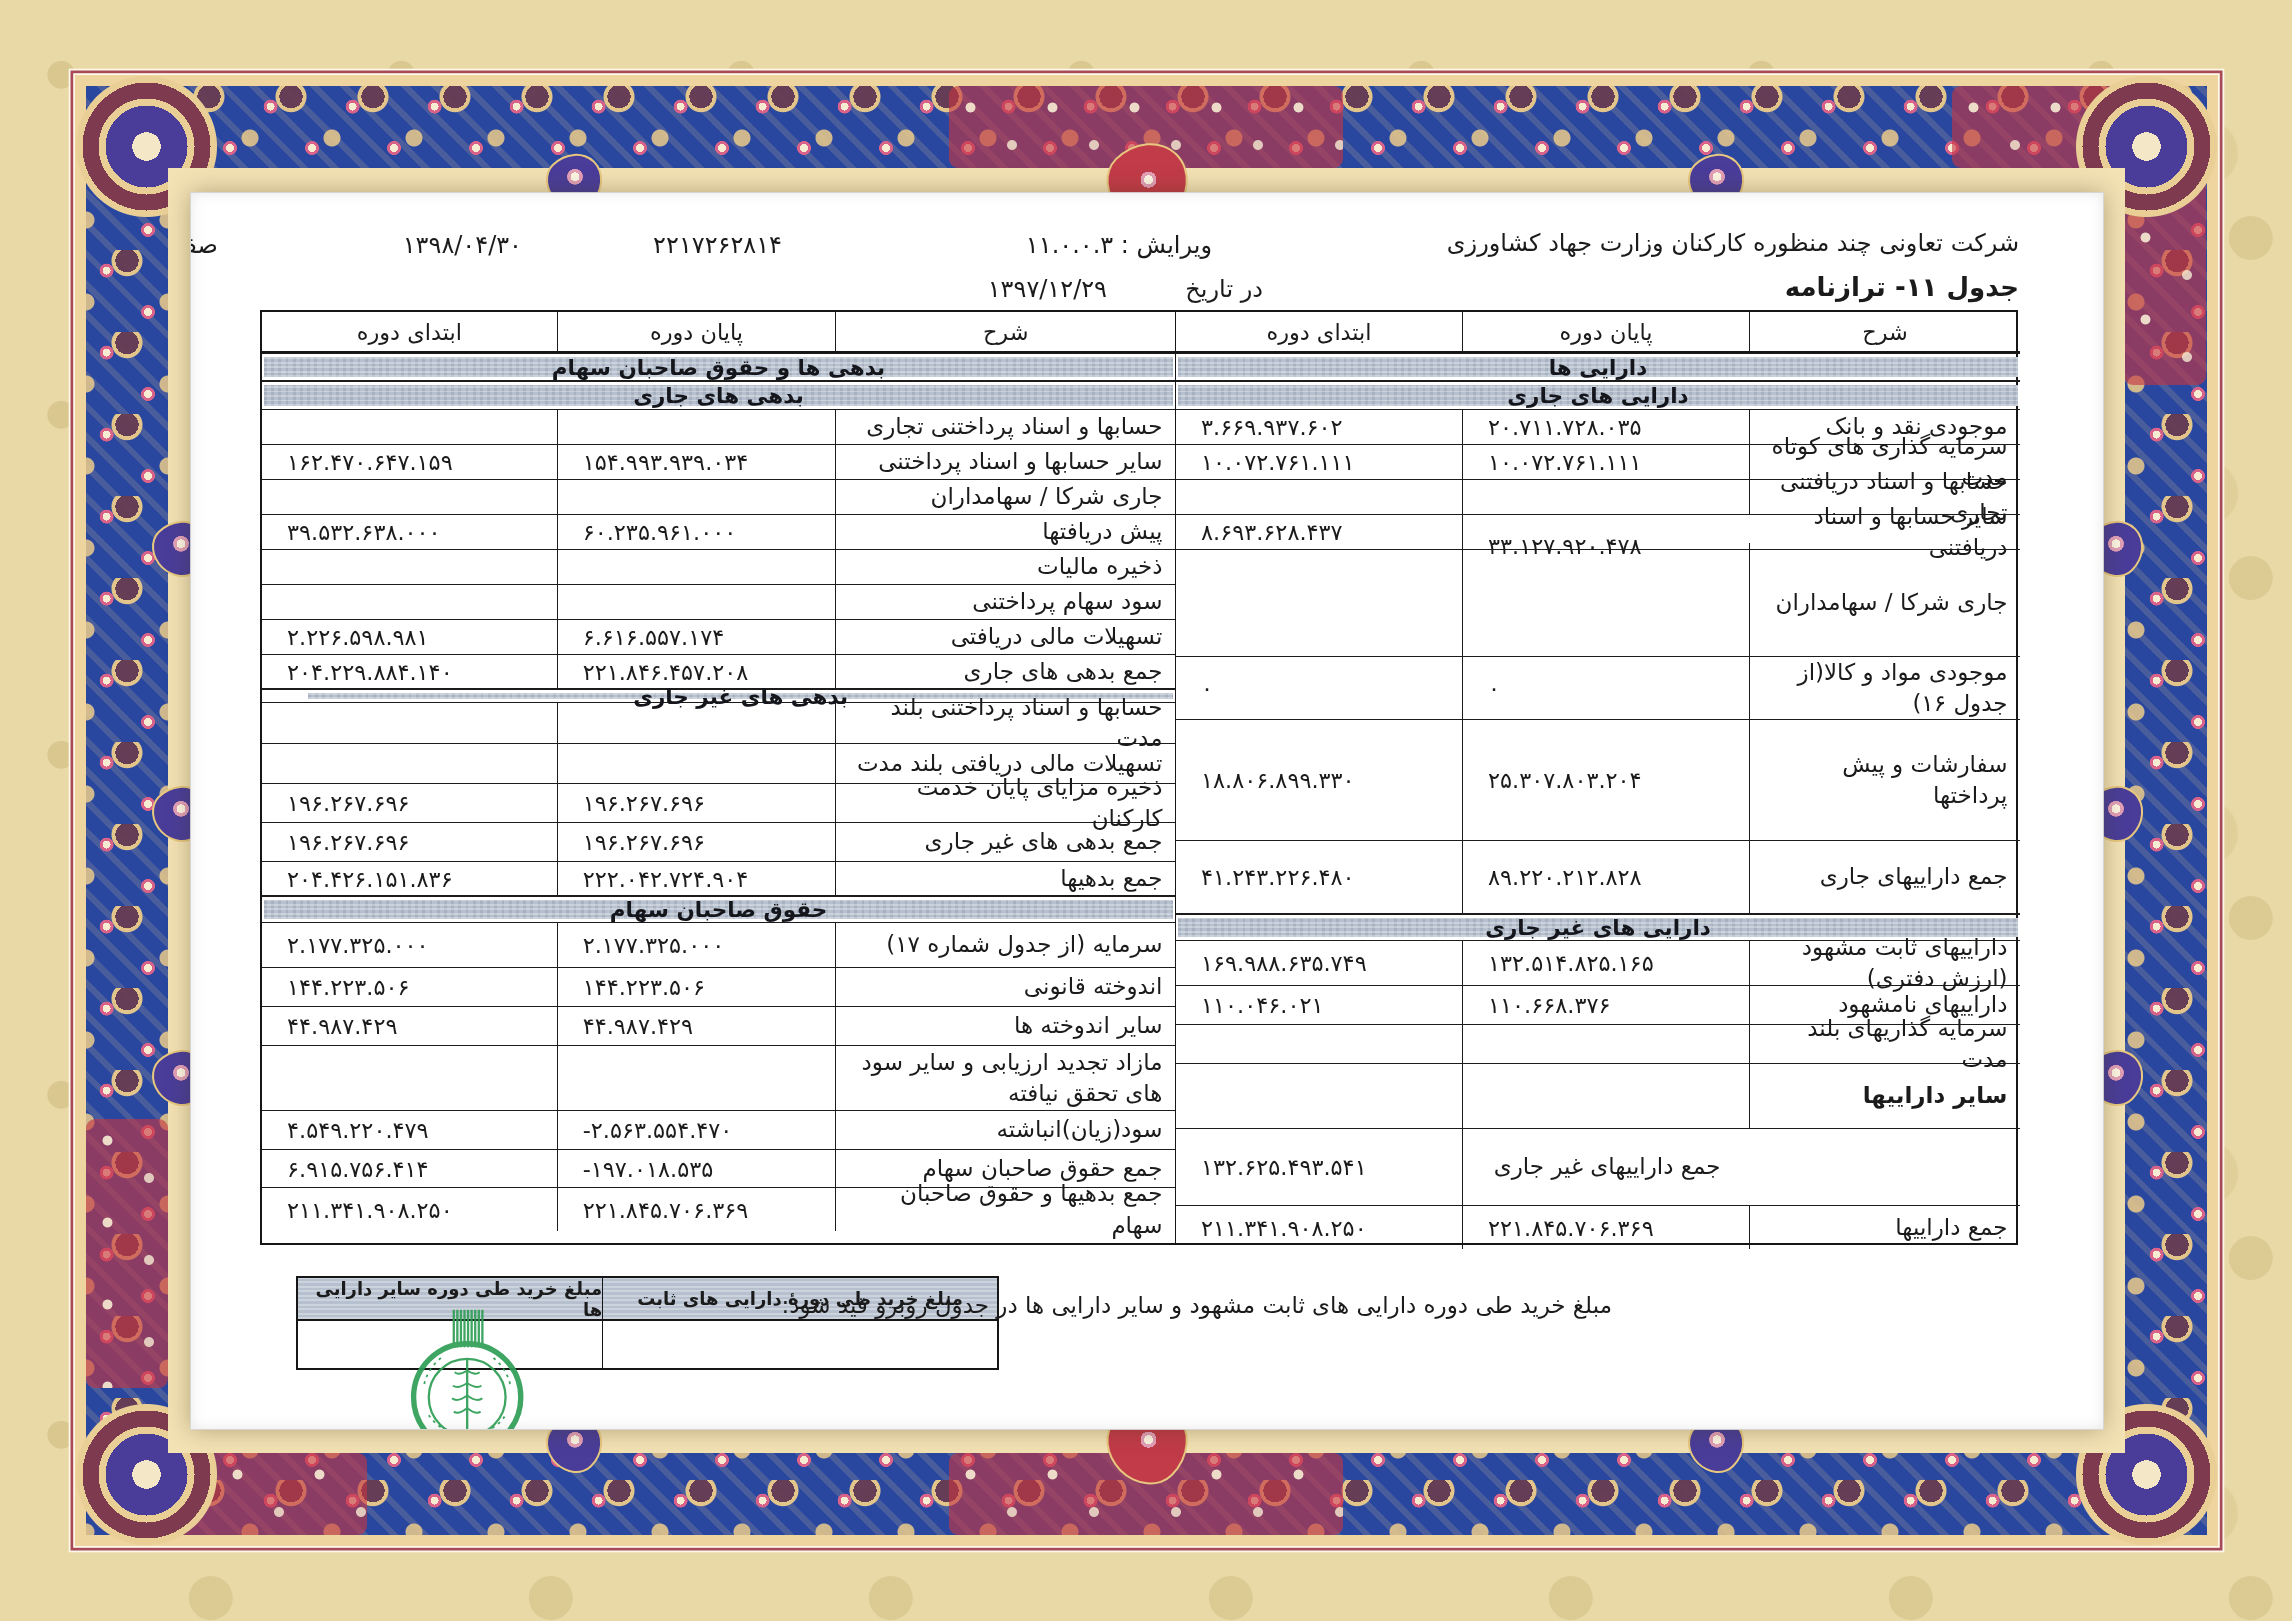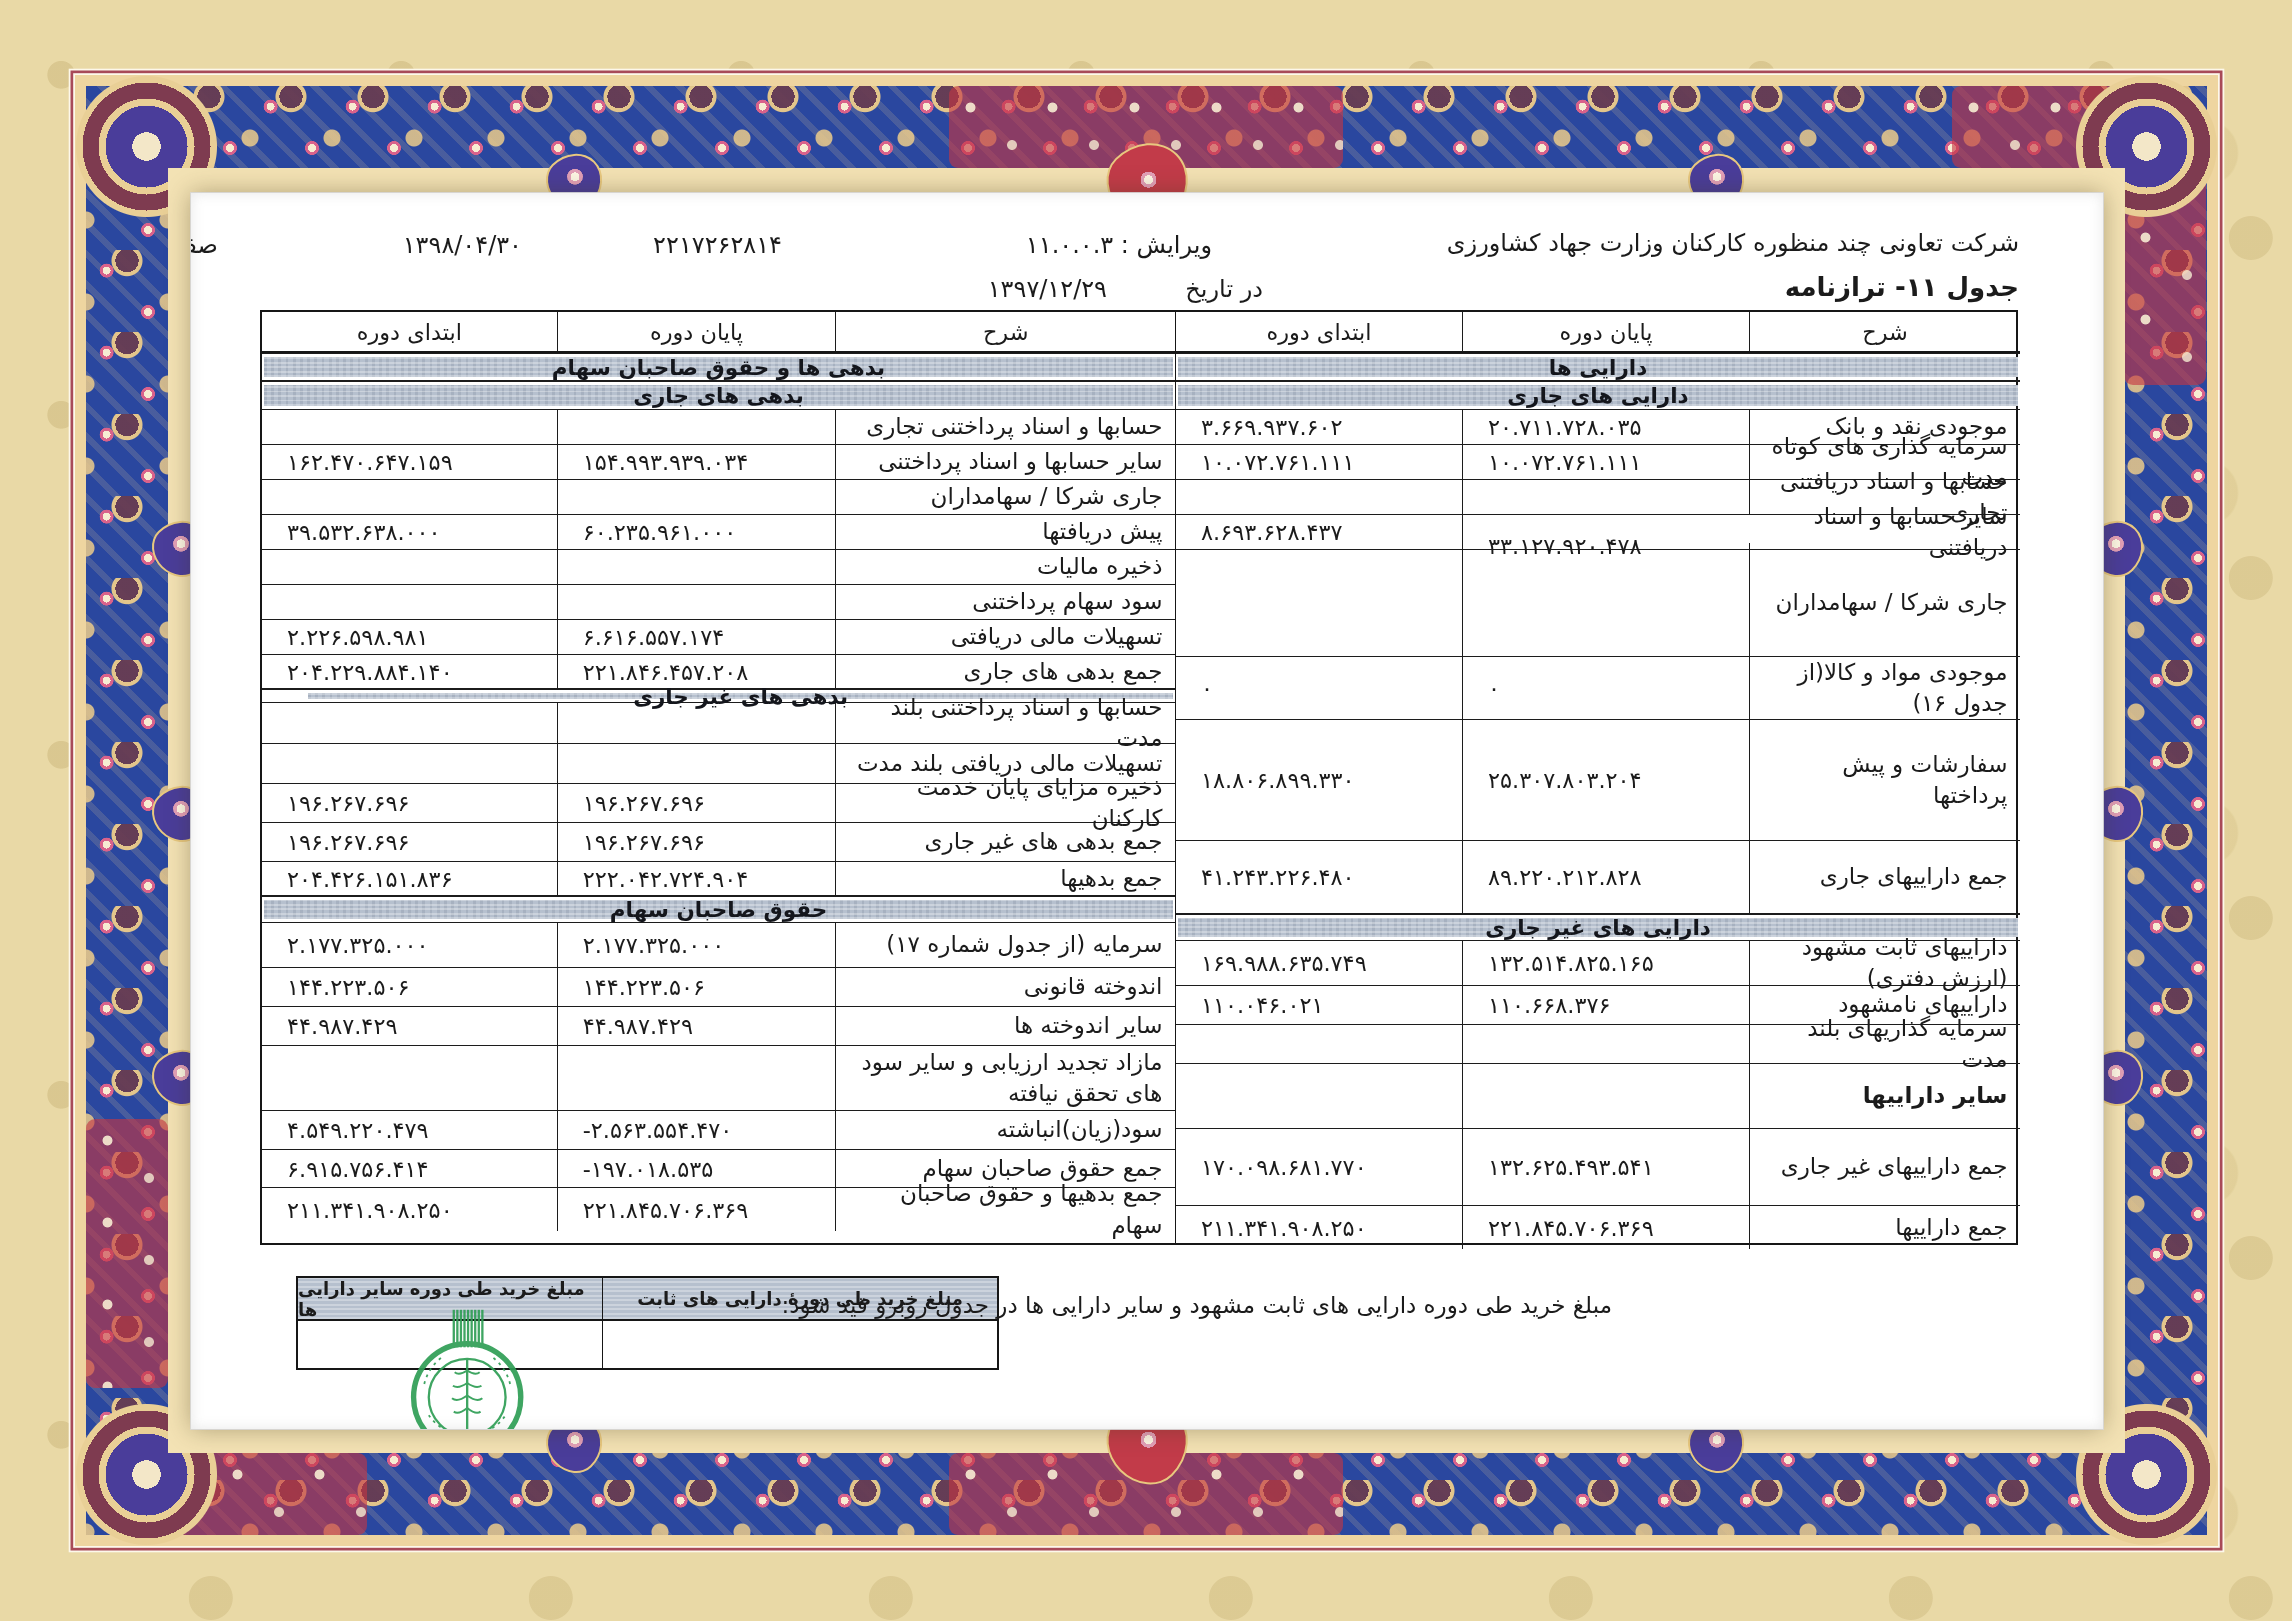--- a/index.html
+++ b/index.html
@@ -66,21 +66,21 @@
   .bandrow{box-sizing:border-box;border-bottom:1.6px solid #1c1c1c;border-top:0.4px solid #1c1c1c;padding:2.7px 1.8px;}
   .band-stripe{height:100%;background:#b6c0ce;display:flex;align-items:center;justify-content:center;
     font-weight:bold;font-size:21.5px;direction:rtl;color:#14161c;
     background-image:
       repeating-linear-gradient(0deg, rgba(255,255,255,.30) 0 1.8px, rgba(0,0,0,0) 1.8px 4.5px),
       repeating-linear-gradient(90deg, rgba(86,98,120,.16) 0 2.7px, rgba(0,0,0,0) 2.7px 7.2px);}
   
   .mini{position:absolute;left:105px;top:1083px;width:703px;border:2.1px solid #161616;box-sizing:border-box;}
   .mini .mrow{display:flex;direction:ltr;}
   .mini .mcell{box-sizing:border-box;display:flex;align-items:center;justify-content:center;
-    font-size:18px;direction:rtl;text-align:left;font-weight:bold;}
+    font-size:18px;direction:rtl;text-align:right;font-weight:bold;}
   .mini .mc1{width:306px;border-right:1.8px solid #161616;}
   .mini .mc2{width:395px;}
   .mini .mhead{height:41px;background:#b6c0ce;
     background-image:repeating-linear-gradient(0deg, rgba(255,255,255,.30) 0 1.8px, rgba(0,0,0,0) 1.8px 4.5px);}
   .mini .mbody{height:48px;border-top:1.8px solid #161616;font-weight:normal;}
   .note{position:absolute;right:491px;top:1099px;font-size:23px;direction:rtl;white-space:nowrap;}
   .stamp{position:absolute;left:184px;top:1115px;z-index:6;opacity:.92;}
 </style>
 </head>
 <body>
@@ -317,21 +317,20 @@
             <div class="c num vline" dir="ltr" style="width: 287px;"></div>
             <div class="c num vline" dir="ltr" style="width: 287px;"></div>
             <div class="c lbl" style="width: 270px;">سرمایه گذاریهای بلند مدت</div>
           </div>
           <div class="trow" style="height: 65px; font-weight: bold;">
             <div class="c num vline" dir="ltr" style="width: 287px;"></div>
             <div class="c num vline" dir="ltr" style="width: 287px;"></div>
             <div class="c lbl" style="width: 270px;">سایر داراییها</div>
           </div>
           <div class="trow" style="height: 77px;">
-            <div class="c num vline" dir="ltr" style="width: 287px;">۱۷۰.۰۹۸.۶۸۱.۷۷۰</div>
             <div class="c num vline" dir="ltr" style="width: 287px;">۱۳۲.۶۲۵.۴۹۳.۵۴۱</div>
             <div class="c lbl" style="width: 270px;">جمع داراییهای غیر جاری</div>
           </div>
           <div class="trow" style="height: 43px;">
             <div class="c num vline" dir="ltr" style="width: 287px;">۲۱۱.۳۴۱.۹۰۸.۲۵۰</div>
             <div class="c num vline" dir="ltr" style="width: 287px;">۲۲۱.۸۴۵.۷۰۶.۳۶۹</div>
             <div class="c lbl" style="width: 270px;">جمع داراییها</div>
           </div>
         </div>
     </div>

